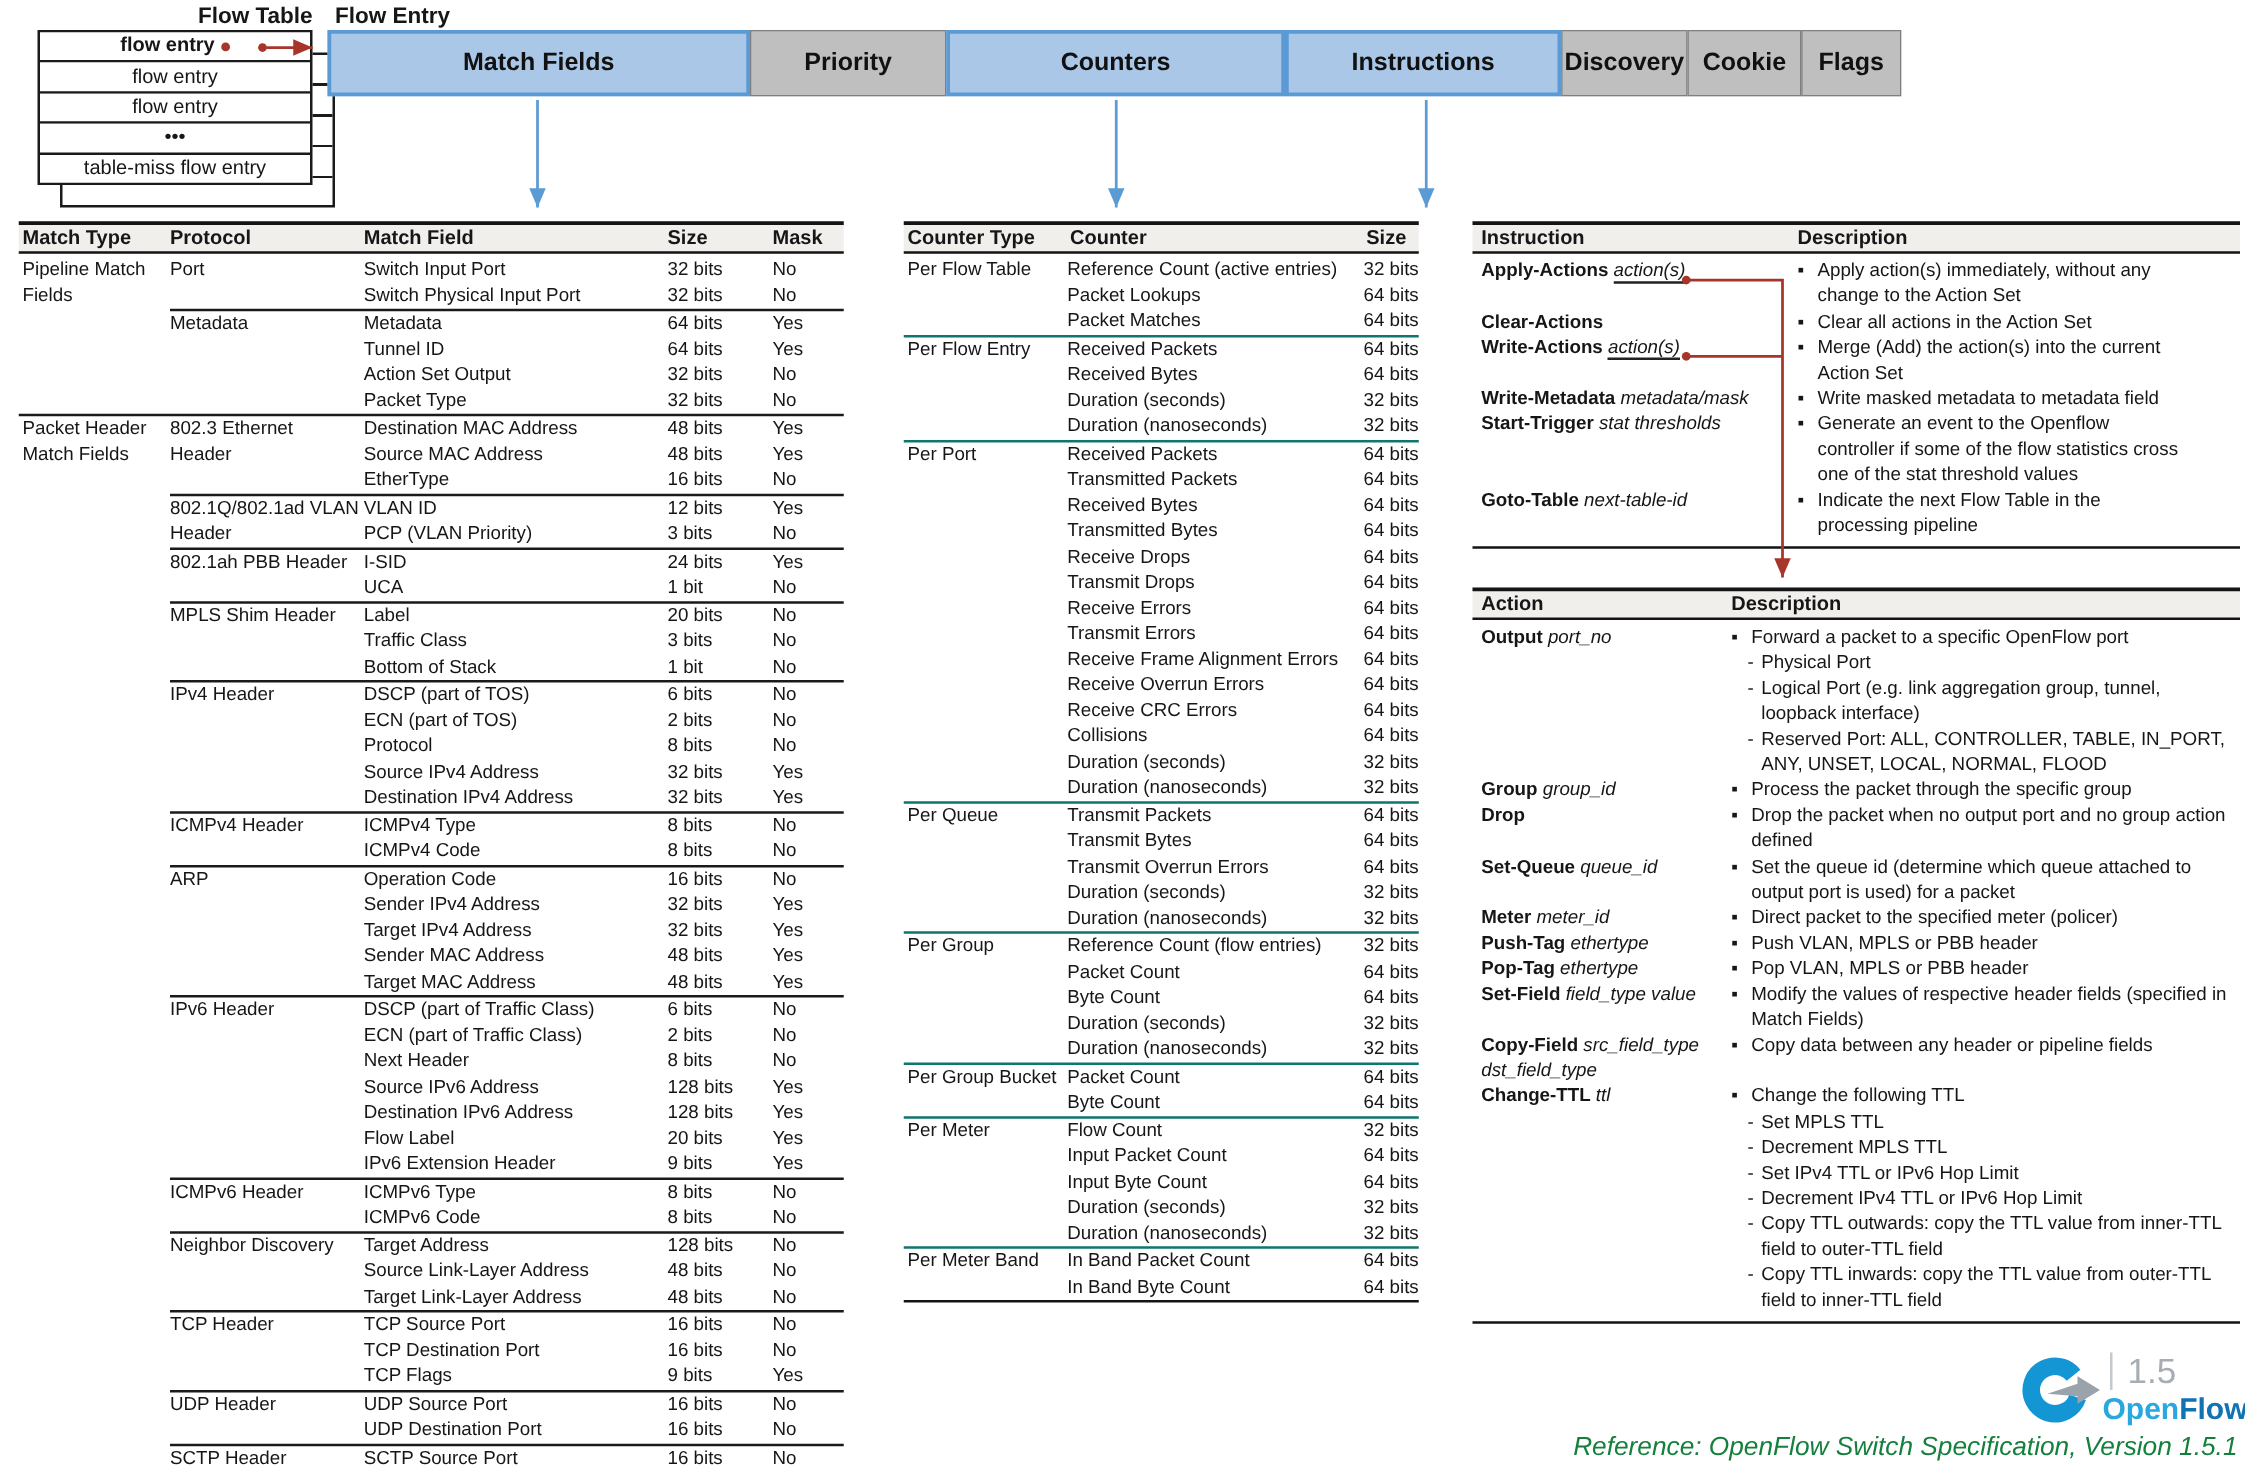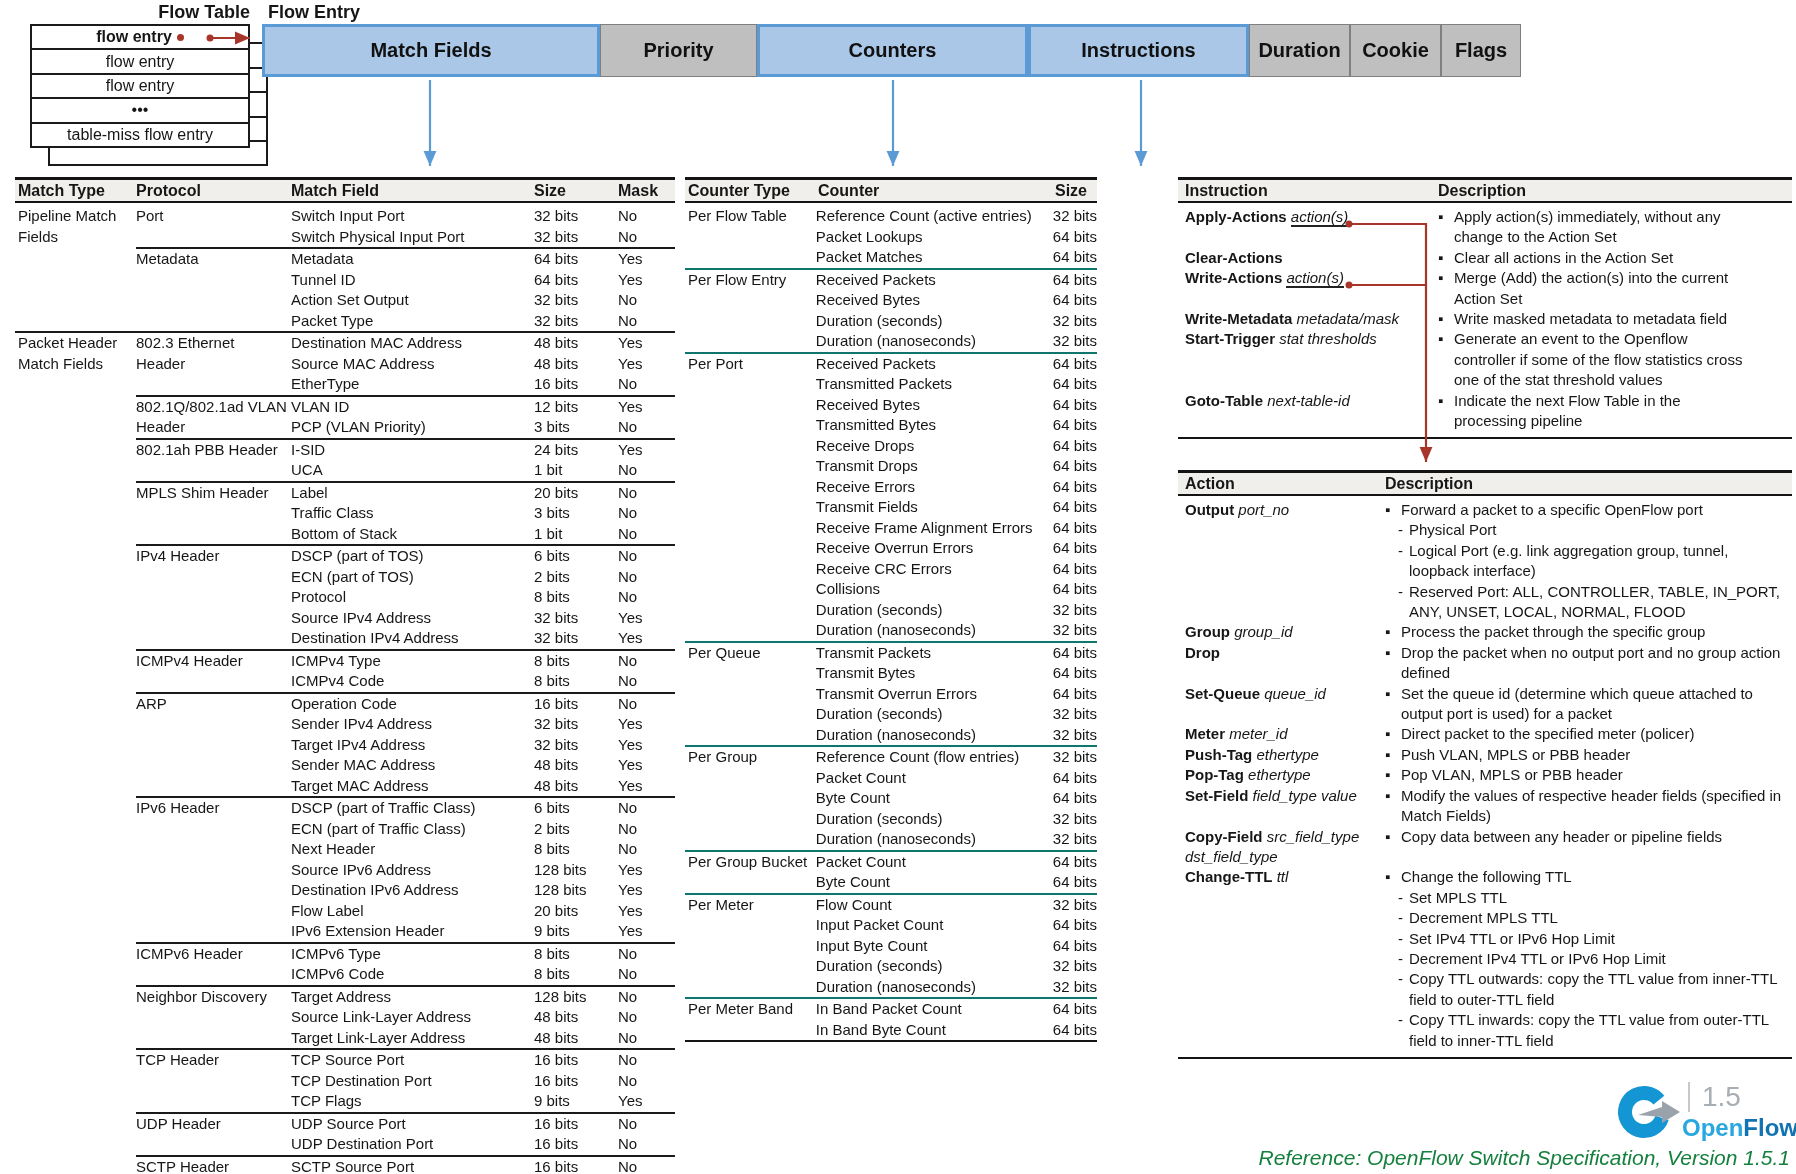--- a/index.html
+++ b/index.html
@@ -41,21 +41,21 @@
   .mt-type{position:absolute;left:3px;top:0;width:112px;line-height:20.5px;}
   .mt-proto{display:flex;margin-left:118px;}
   .mt-proto + .mt-proto{border-top:2px solid #1a1a1a;}
   .mt-pname{width:155px;line-height:20.5px;padding-right:4px;}
   .mt-rows{flex:1;}
   .mt-row{display:flex;height:20.5px;line-height:20.5px;white-space:nowrap;}
   .mt-row .mf{width:243px;}
   .mt-row .ms{width:84px;}
   .mt-row .mm{flex:1;}
 
-  .counter-table{left:685px;top:177px;width:412px;}
+  .counter-table{left:723px;top:177px;width:412px;}
   .counter-table .thead span:nth-child(1){width:130px;}
   .counter-table .thead span:nth-child(2){width:237px;}
   .counter-table .thead span:nth-child(3){flex:1;}
   .ct-group{display:flex;padding-left:3px;}
   .ct-group + .ct-group{border-top:2px solid #0f766e;}
   .ct-type{width:130px;line-height:20.5px;}
   .ct-rows{flex:1;}
   .ct-row{display:flex;height:20.5px;line-height:20.5px;white-space:nowrap;justify-content:flex-end;}
   .ct-row .cn{width:237px;}
   .ct-row .cs{flex:1;}
@@ -132,21 +132,21 @@
       <div class="fe-cell gray" style="width: 157px;">
         <span>Priority</span>
       </div>
       <div class="fe-cell blue" style="width: 271px;">
         <span>Counters</span>
       </div>
       <div class="fe-cell blue" style="width: 221px;">
         <span>Instructions</span>
       </div>
       <div class="fe-cell gray" style="width: 101px;">
-        <span>Duration</span>
+        <span>Discovery</span>
       </div>
       <div class="fe-cell gray" style="width: 91px;">
         <span>Cookie</span>
       </div>
       <div class="fe-cell gray" style="width: 80px;">
         <span>Flags</span>
       </div>
     </div>
 
   <div class="tbl match-table bline">
@@ -546,21 +546,21 @@
             </div>
             <div class="ct-row">
               <span class="cn">Transmit Drops</span>
               <span class="cs">64 bits</span>
             </div>
             <div class="ct-row">
               <span class="cn">Receive Errors</span>
               <span class="cs">64 bits</span>
             </div>
             <div class="ct-row">
-              <span class="cn">Transmit Fields</span>
+              <span class="cn">Transmit Errors</span>
               <span class="cs">64 bits</span>
             </div>
             <div class="ct-row">
               <span class="cn">Receive Frame Alignment Errors</span>
               <span class="cs">64 bits</span>
             </div>
             <div class="ct-row">
               <span class="cn">Receive Overrun Errors</span>
               <span class="cs">64 bits</span>
             </div>

